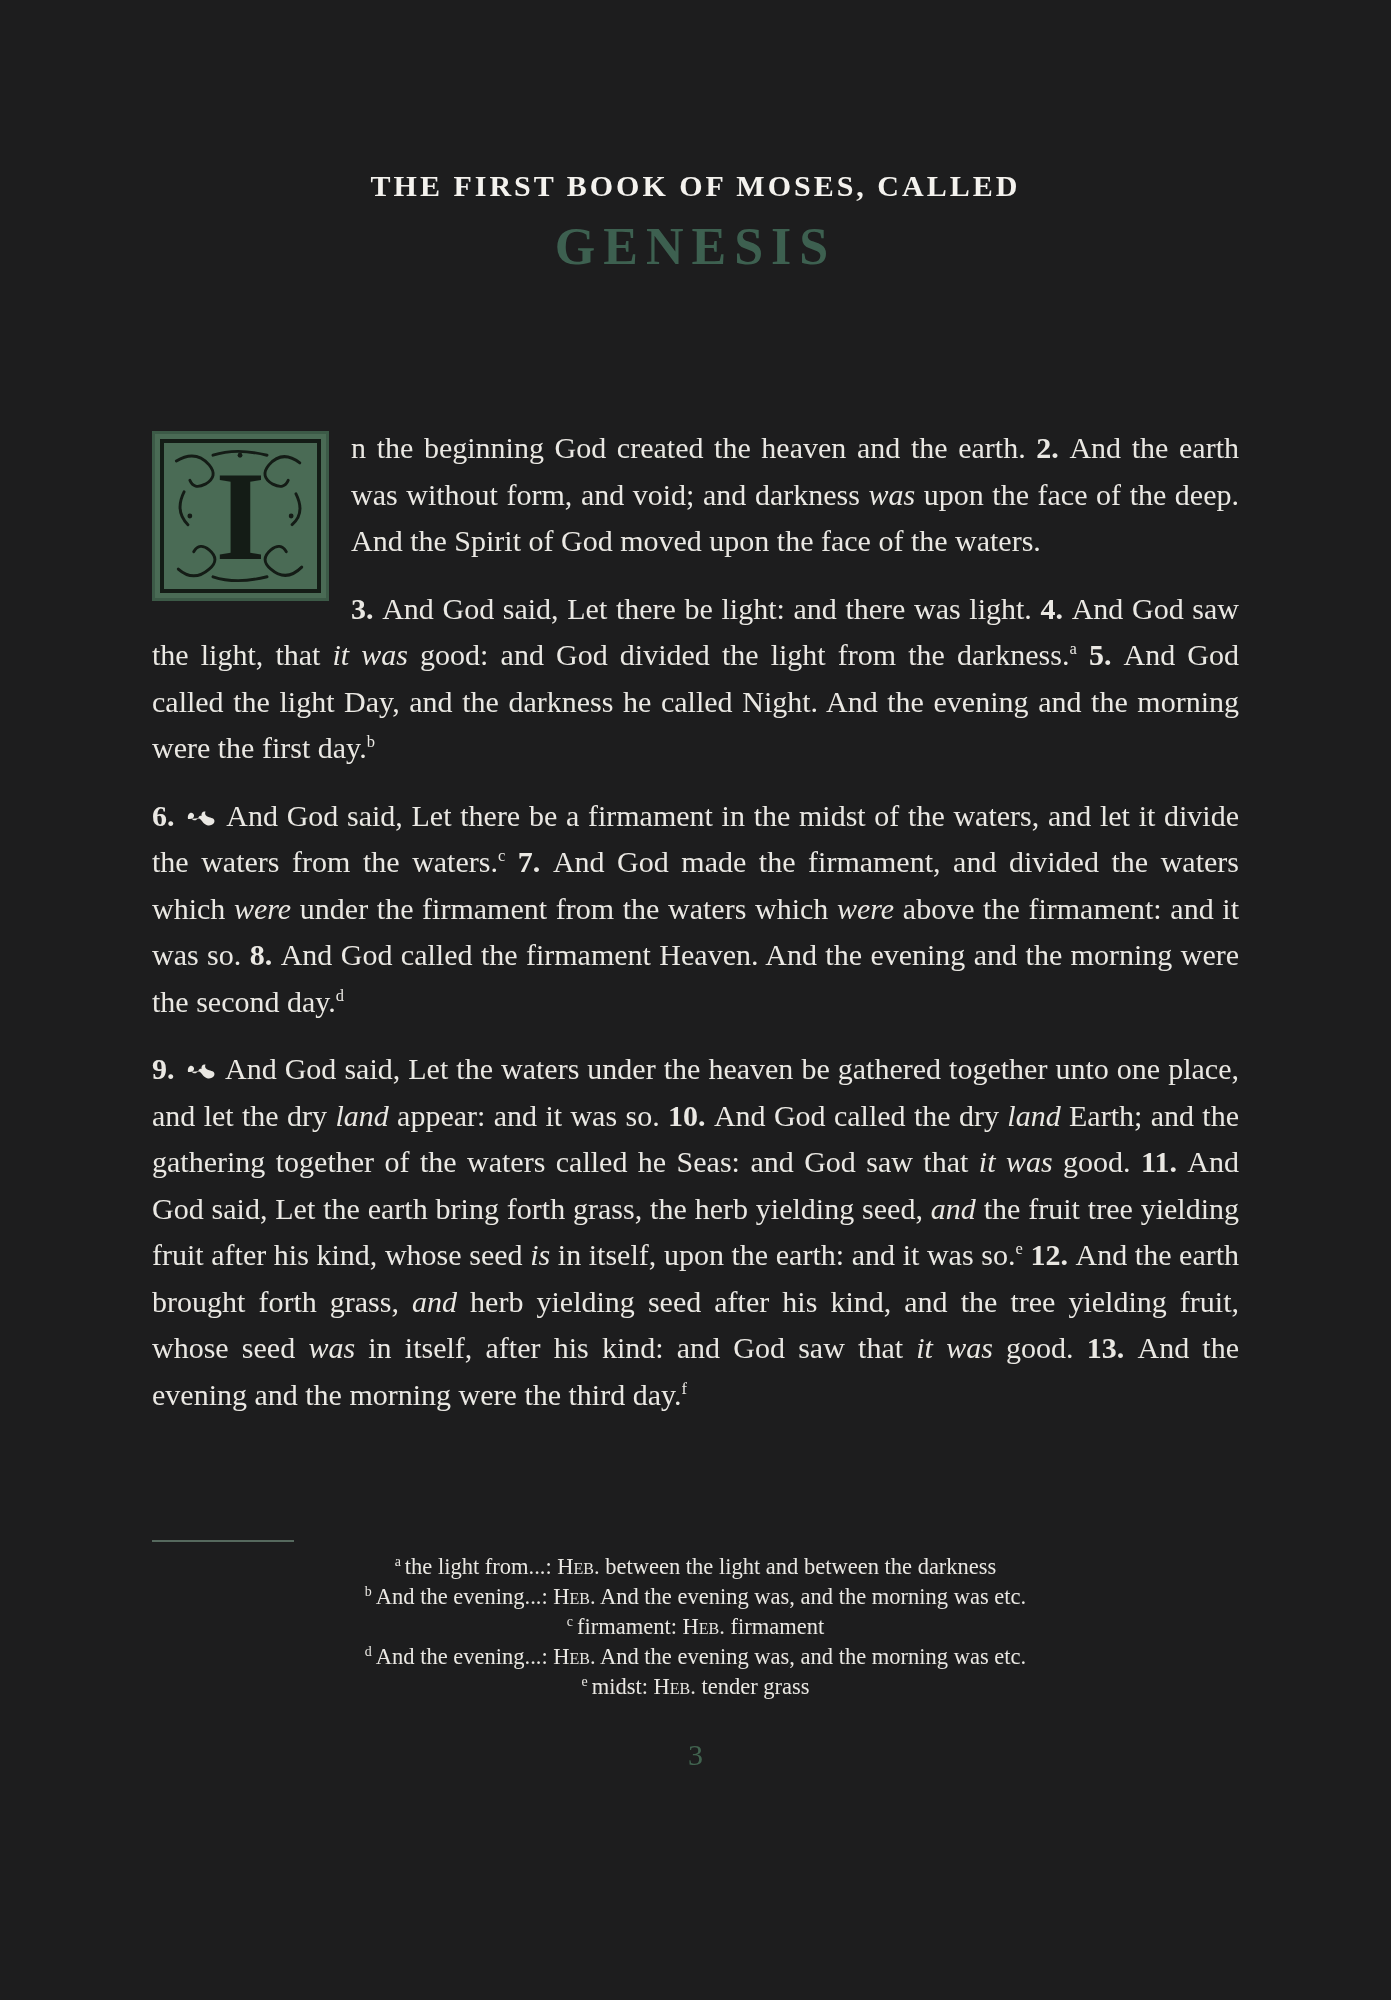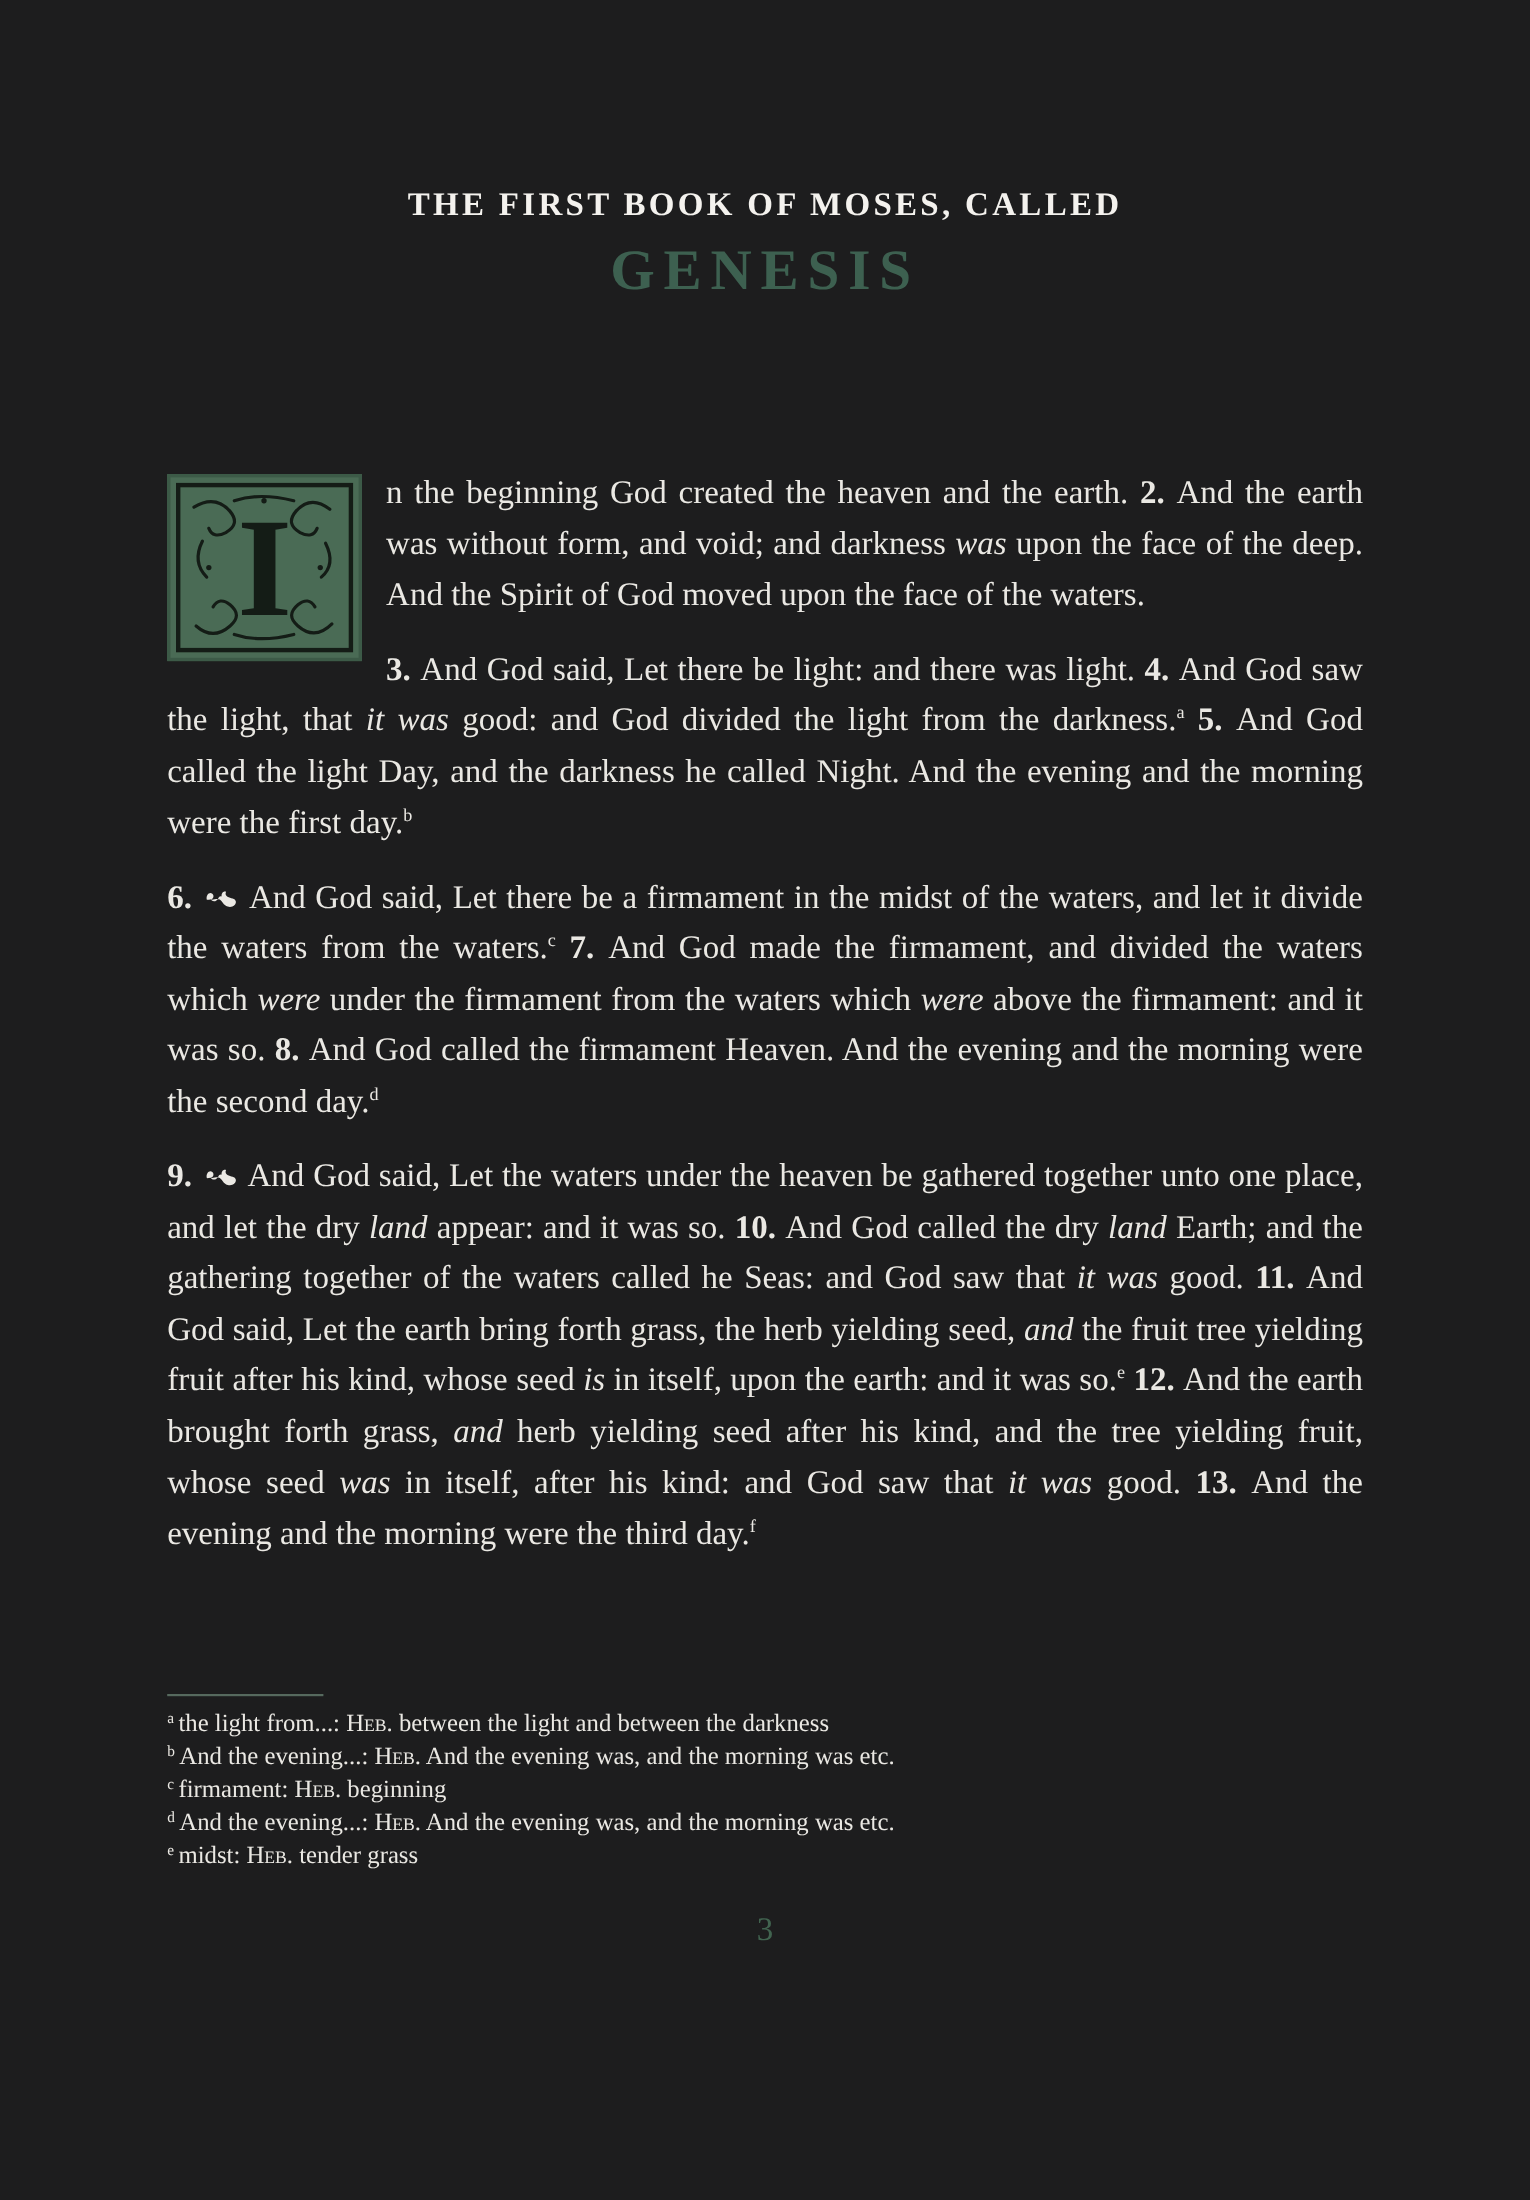--- a/index.html
+++ b/index.html
@@ -53,21 +53,21 @@
   }
   .dropcap .frame{position:absolute;inset:5px;border:4px solid var(--drop-cap-ink);}
   .dropcap .letter{
     position:absolute;inset:0;
     display:flex;align-items:center;justify-content:center;
     font-size:128px;font-weight:bold;line-height:1;
     color:var(--drop-cap-ink);
   }
   .dropcap svg.ornament{position:absolute;inset:0;width:100%;height:100%;}
   
-  .footnotes{margin-top:122px;font-size:22.5px;line-height:30px;text-align:left;}
+  .footnotes{margin-top:122px;font-size:22.5px;line-height:30px;text-align:center;}
   .fn-rule{width:142px;height:2px;background:var(--rule);margin:0 0 10px 0;}
   .fn-row{white-space:nowrap;}
   .fn-row sup{vertical-align:super;font-size:0.62em;line-height:0;margin-right:4px;}
   .fn-heb{font-variant:small-caps;}
   .page-number{
     margin-top:36px;text-align:center;
     font-size:30px;color:var(--page-number-green);
   }
 </style>
 </head>
@@ -114,21 +114,21 @@
   </svg><span> And God said, Let the waters under the heaven be gathered together unto one place, and let the dry </span><span class="seg-italic">land</span><span> appear: and it was so. </span><span class="seg-verse">10. </span><span>And God called the dry </span><span class="seg-italic">land</span><span> Earth; and the gathering together of the waters called he Seas: and God saw that </span><span class="seg-italic">it was</span><span> good. </span><span class="seg-verse">11. </span><span>And God said, Let the earth bring forth grass, the herb yielding seed, </span><span class="seg-italic">and</span><span> the fruit tree yielding fruit after his kind, whose seed </span><span class="seg-italic">is</span><span> in itself, upon the earth: and it was so.</span><span class="seg-sup">e</span><span> </span><span class="seg-verse">12. </span><span>And the earth brought forth grass, </span><span class="seg-italic">and</span><span> herb yielding seed after his kind, and the tree yielding fruit, whose seed </span><span class="seg-italic">was</span><span> in itself, after his kind: and God saw that </span><span class="seg-italic">it was</span><span> good. </span><span class="seg-verse">13. </span><span>And the evening and the morning were the third day.</span><span class="seg-sup">f</span></p>
     </div>
 
     <div class="footnotes">
       <div class="fn-rule"></div>
 
       <div class="fn-row"><sup>a</sup><span>the light from...: </span><span class="fn-heb">Heb.</span><span> between the light and between the darkness</span></div>
 
       <div class="fn-row"><sup>b</sup><span>And the evening...: </span><span class="fn-heb">Heb.</span><span> And the evening was, and the morning was etc.</span></div>
 
-      <div class="fn-row"><sup>c</sup><span>firmament: </span><span class="fn-heb">Heb.</span><span> beginning</span></div>
+      <div class="fn-row"><sup>c</sup><span>firmament: </span><span class="fn-heb">Heb.</span><span> firmament</span></div>
 
       <div class="fn-row"><sup>d</sup><span>And the evening...: </span><span class="fn-heb">Heb.</span><span> And the evening was, and the morning was etc.</span></div>
 
       <div class="fn-row"><sup>e</sup><span>midst: </span><span class="fn-heb">Heb.</span><span> tender grass</span></div>
 
     </div>
 
     <div class="page-number">3</div>
   </div>
 </div>

